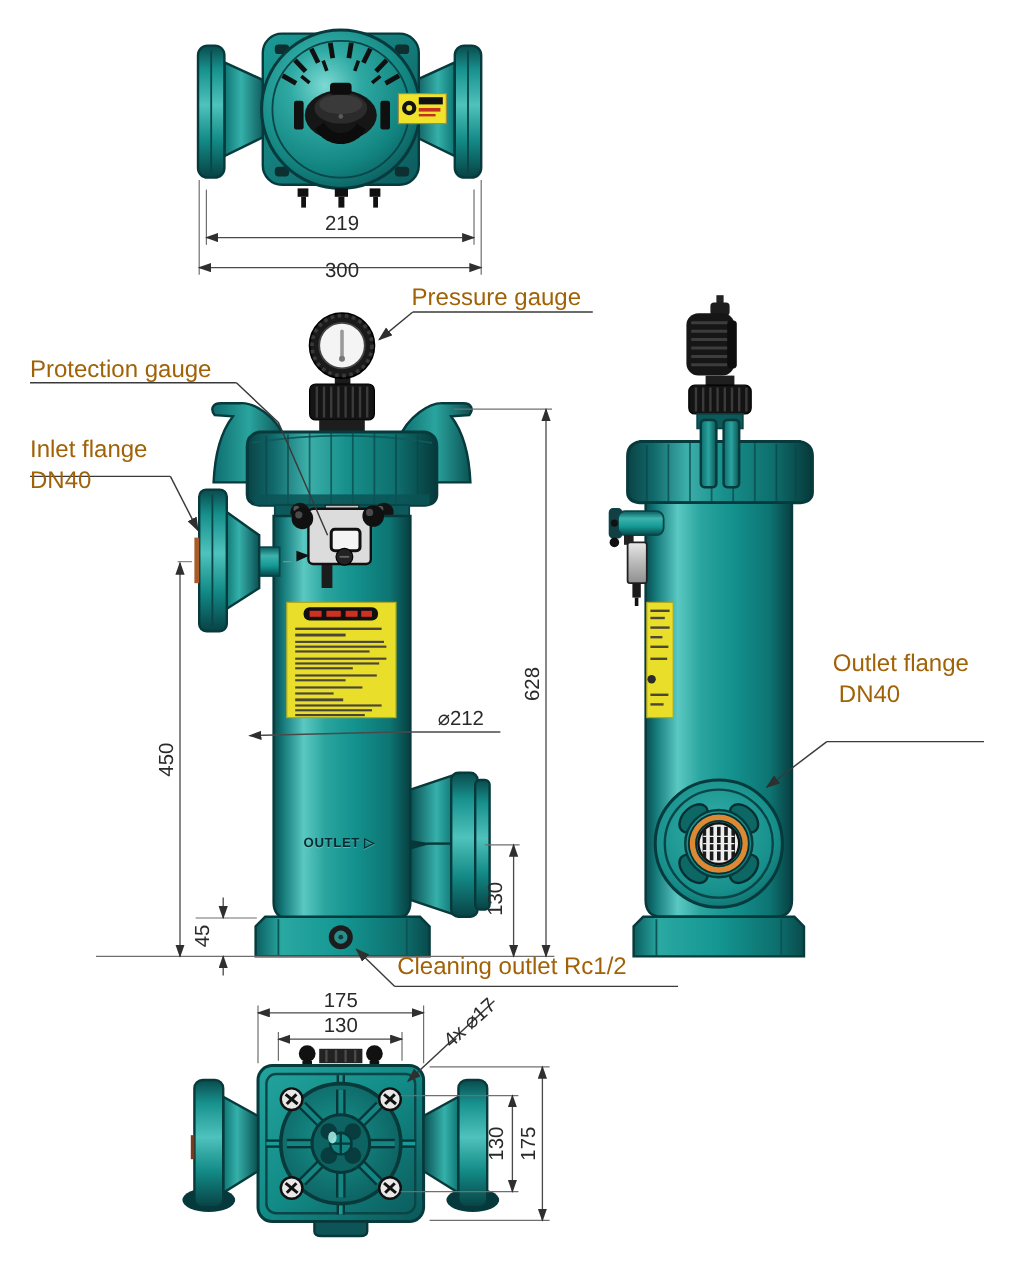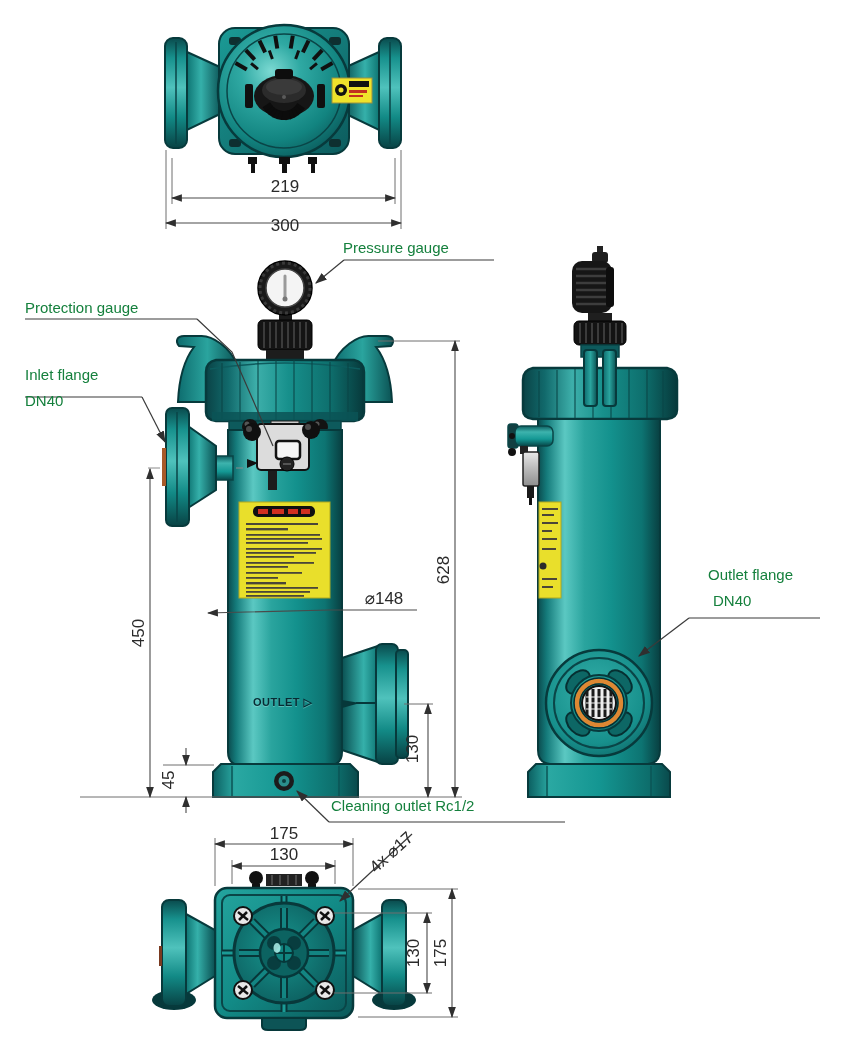--- a/index.html
+++ b/index.html
@@ -1,19 +1,19 @@
 <!DOCTYPE html>
 <html><head>
 <meta charset="utf-8">
 <style>
   html,body{margin:0;padding:0;background:#fff;}
   #stage{position:relative;width:850px;height:1061px;background:#ffffff;overflow:hidden;
          font-family:"Liberation Sans",sans-serif;}
   #stage svg{position:absolute;left:0;top:0;}
-  .lbl{position:absolute;font-size:15px;line-height:26px;color:#15803d;white-space:nowrap;}
+  .lbl{position:absolute;font-size:20px;line-height:26px;color:#a16207;white-space:nowrap;}
   .dimt{position:absolute;font-size:17px;color:#2a2a2a;text-align:center;white-space:nowrap;}
   .rot{transform:rotate(-90deg);transform-origin:center center;}
   .rot42{transform:rotate(-42deg);transform-origin:center center;}
   .mark{position:absolute;font-size:11px;font-weight:bold;letter-spacing:.5px;color:#072b33;
         text-shadow:0 1px 0 rgba(190,240,235,.35);}
   svg .s2{stroke:#073a3c;stroke-width:2;}
   svg .s25{stroke:#073a3c;stroke-width:2.5;}
   svg .s15{stroke:#0a4547;stroke-width:1.5;}
   svg .dim{stroke:#4a4a4a;stroke-width:1.1;fill:none;}
   svg .ext{stroke:#6f6f6f;stroke-width:1;fill:none;}
@@ -491,28 +491,28 @@
 
 <div class="dimt" style="left:259px;top:177px;width:52px;">219</div>
 <div class="dimt" style="left:259px;top:204px;width:52px;margin-top:12px;">300</div>
 
 <div class="lbl" style="left:343px;top:235px;">Pressure gauge</div>
 <div class="lbl" style="left:25px;top:295px;">Protection gauge</div>
 <div class="lbl" style="left:25px;top:362px;">
   <span style="display:block;">Inlet flange</span>
   <span style="display:block;">DN40</span>
 </div>
-<div class="lbl" style="left:694px;top:562px;margin-left:14px;">
+<div class="lbl" style="left:694px;top:540px;">
   <span style="display:block;">Outlet flange</span>
   <span style="display:block;padding-left:5px;">DN40</span>
 </div>
 <div class="lbl" style="left:331px;top:793px;">Cleaning outlet Rc1/2</div>
 
 <div class="dimt rot" style="left:414px;top:560px;width:60px;height:20px;">628</div>
-<div class="dimt" style="left:352px;top:588px;width:64px;">⌀148</div>
+<div class="dimt" style="left:352px;top:588px;width:64px;">⌀212</div>
 <div class="dimt rot" style="left:109px;top:623px;width:60px;height:20px;">450</div>
 <div class="dimt rot" style="left:383px;top:739px;width:60px;height:20px;">130</div>
 <div class="dimt rot" style="left:149px;top:770px;width:40px;height:20px;">45</div>
 
 <div class="mark" style="left:253px;top:696px;">OUTLET ▷</div>
 
 <div class="dimt" style="left:258px;top:824px;width:52px;">175</div>
 <div class="dimt" style="left:258px;top:845px;width:52px;">130</div>
 <div class="dimt rot42" style="left:356px;top:842px;width:70px;height:20px;">4x ⌀17</div>
 <div class="dimt rot" style="left:384px;top:943px;width:60px;height:20px;">130</div>

